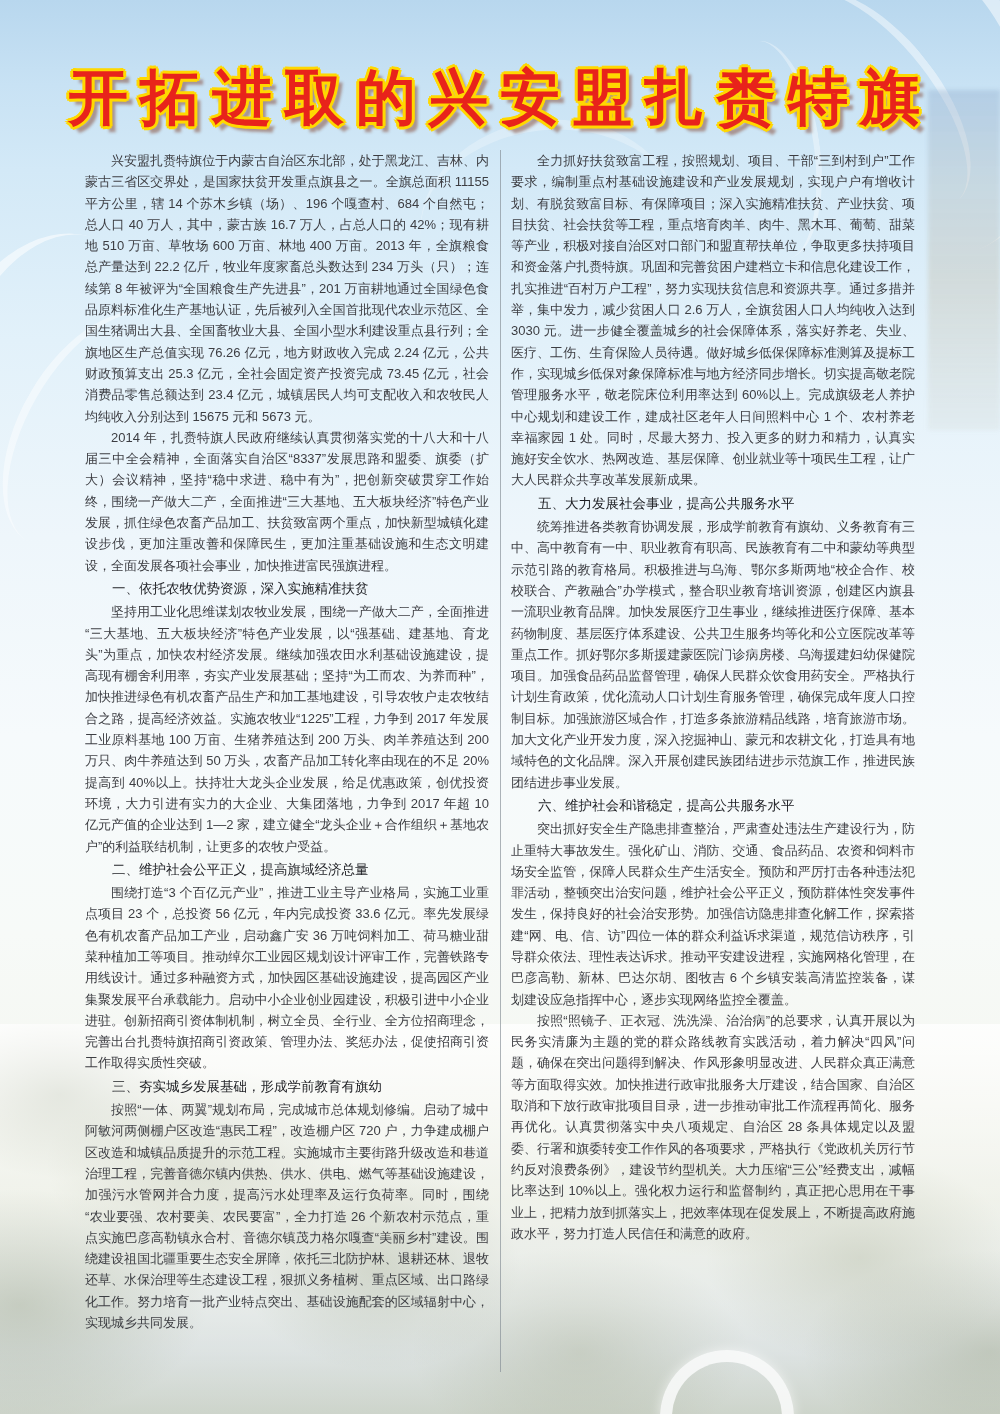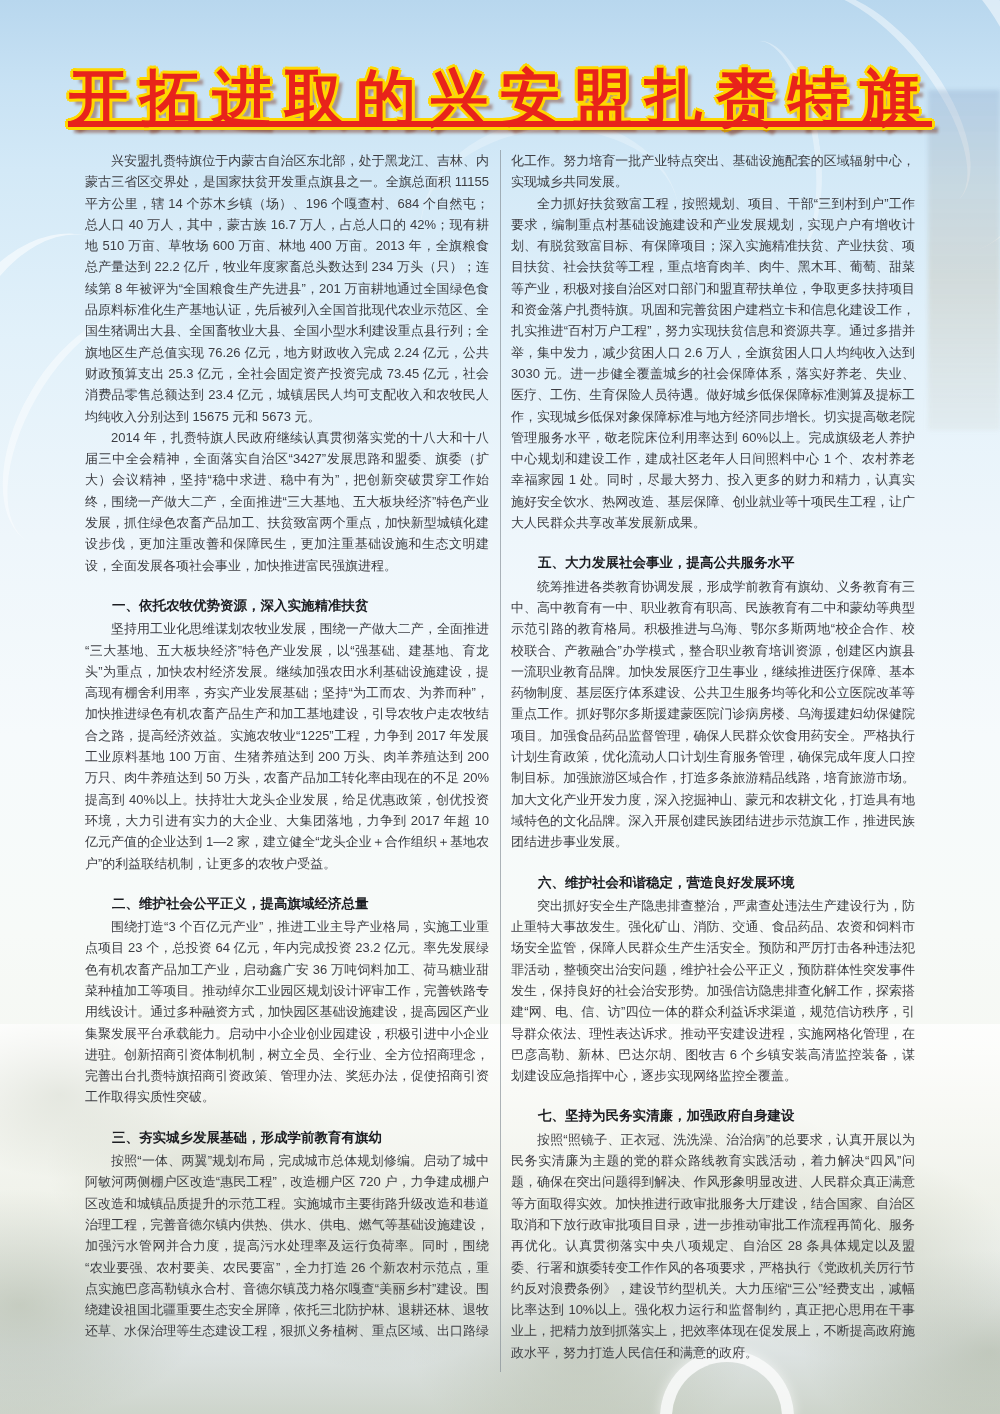--- a/index.html
+++ b/index.html
@@ -66,34 +66,33 @@
     text-align:center;
     font-size:60px;line-height:80px;font-weight:900;
     letter-spacing:12px;white-space:nowrap;
     color:#e8231b;
     text-shadow:
       -2px -2px 0 #ffd800, 2px -2px 0 #ffd800,
       -2px  2px 0 #ffd800, 2px  2px 0 #ffd800,
       -3px  0   0 #ffd800, 3px  0   0 #ffd800,
        0   -3px 0 #ffd800, 0    3px 0 #ffd800,
        6px  6px 3px rgba(122,46,20,.45);
-    text-decoration: underline;
   }
   
   .article{
     position:absolute;left:85px;top:150px;width:830px;height:1222px;
     column-count:2;column-gap:22px;column-fill:auto;
     column-rule:1px solid rgba(130,140,148,.65);
     font-size:13px;line-height:21.3px;color:#3c3d42;
     text-align:justify;text-justify:inter-ideograph;
   }
   .article p{margin:0;text-indent:2em;}
   .article h3{
-    margin:19px 0 2px 0;text-indent:2em;
-    font-size:13.5px;line-height:21.3px;font-weight:bold;color:#1c1d22;
+    margin:2px 0 2px 0;text-indent:2em;
+    font-size:13.5px;line-height:21.3px;font-weight:normal;color:#1c1d22;
   }
 </style>
 </head>
 <body>
 
 <div class="page">
 
   <div class="plant a"></div>
   <div class="plant b"></div>
   <div class="plant c"></div>
@@ -103,36 +102,35 @@
   <div class="photo-right"></div>
 
   <div class="photo-strip">
     <div class="bridge"></div>
   </div>
 
   <h1 class="title">开拓进取的兴安盟扎赉特旗</h1>
 
   <div class="article">
     <p>兴安盟扎赉特旗位于内蒙古自治区东北部，处于黑龙江、吉林、内蒙古三省区交界处，是国家扶贫开发重点旗县之一。全旗总面积 11155 平方公里，辖 14 个苏木乡镇（场）、196 个嘎查村、684 个自然屯；总人口 40 万人，其中，蒙古族 16.7 万人，占总人口的 42%；现有耕地 510 万亩、草牧场 600 万亩、林地 400 万亩。2013 年，全旗粮食总产量达到 22.2 亿斤，牧业年度家畜总头数达到 234 万头（只）；连续第 8 年被评为“全国粮食生产先进县”，201 万亩耕地通过全国绿色食品原料标准化生产基地认证，先后被列入全国首批现代农业示范区、全国生猪调出大县、全国畜牧业大县、全国小型水利建设重点县行列；全旗地区生产总值实现 76.26 亿元，地方财政收入完成 2.24 亿元，公共财政预算支出 25.3 亿元，全社会固定资产投资完成 73.45 亿元，社会消费品零售总额达到 23.4 亿元，城镇居民人均可支配收入和农牧民人均纯收入分别达到 15675 元和 5673 元。</p>
-    <p>2014 年，扎赉特旗人民政府继续认真贯彻落实党的十八大和十八届三中全会精神，全面落实自治区“3427”发展思路和盟委、旗委（扩大）会议精神，坚持“稳中求进、稳中有为”，把创新突破贯穿工作始终，围绕一产做大二产，全面推进“三大基地、五大板块经济”特色产业发展，抓住绿色农畜产品加工、扶贫致富两个重点，加快新型城镇化建设步伐，更加注重改善和保障民生，更加注重基础设施和生态文明建设，全面发展各项社会事业，加快推进富民强旗进程。</p>
+    <p>2014 年，扎赉特旗人民政府继续认真贯彻落实党的十八大和十八届三中全会精神，全面落实自治区“8337”发展思路和盟委、旗委（扩大）会议精神，坚持“稳中求进、稳中有为”，把创新突破贯穿工作始终，围绕一产做大二产，全面推进“三大基地、五大板块经济”特色产业发展，抓住绿色农畜产品加工、扶贫致富两个重点，加快新型城镇化建设步伐，更加注重改善和保障民生，更加注重基础设施和生态文明建设，全面发展各项社会事业，加快推进富民强旗进程。</p>
 
     <h3>一、依托农牧优势资源，深入实施精准扶贫</h3>
     <p>坚持用工业化思维谋划农牧业发展，围绕一产做大二产，全面推进“三大基地、五大板块经济”特色产业发展，以“强基础、建基地、育龙头”为重点，加快农村经济发展。继续加强农田水利基础设施建设，提高现有棚舍利用率，夯实产业发展基础；坚持“为工而农、为养而种”，加快推进绿色有机农畜产品生产和加工基地建设，引导农牧户走农牧结合之路，提高经济效益。实施农牧业“1225”工程，力争到 2017 年发展工业原料基地 100 万亩、生猪养殖达到 200 万头、肉羊养殖达到 200 万只、肉牛养殖达到 50 万头，农畜产品加工转化率由现在的不足 20%提高到 40%以上。扶持壮大龙头企业发展，给足优惠政策，创优投资环境，大力引进有实力的大企业、大集团落地，力争到 2017 年超 10 亿元产值的企业达到 1—2 家，建立健全“龙头企业＋合作组织＋基地农户”的利益联结机制，让更多的农牧户受益。</p>
 
     <h3>二、维护社会公平正义，提高旗域经济总量</h3>
-    <p>围绕打造“3 个百亿元产业”，推进工业主导产业格局，实施工业重点项目 23 个，总投资 64 亿元，年内完成投资 23.2 亿元。率先发展绿色有机农畜产品加工产业，启动鑫广安 36 万吨饲料加工、荷马糖业甜菜种植加工等项目。推动绰尔工业园区规划设计评审工作，完善铁路专用线设计。通过多种融资方式，加快园区基础设施建设，提高园区产业集聚发展平台承载能力。启动中小企业创业园建设，积极引进中小企业进驻。创新招商引资体制机制，树立全员、全行业、全方位招商理念，完善出台扎赉特旗招商引资政策、管理办法、奖惩办法，促使招商引资工作取得实质性突破。</p>
+    <p>围绕打造“3 个百亿元产业”，推进工业主导产业格局，实施工业重点项目 23 个，总投资 56 亿元，年内完成投资 33.6 亿元。率先发展绿色有机农畜产品加工产业，启动鑫广安 36 万吨饲料加工、荷马糖业甜菜种植加工等项目。推动绰尔工业园区规划设计评审工作，完善铁路专用线设计。通过多种融资方式，加快园区基础设施建设，提高园区产业集聚发展平台承载能力。启动中小企业创业园建设，积极引进中小企业进驻。创新招商引资体制机制，树立全员、全行业、全方位招商理念，完善出台扎赉特旗招商引资政策、管理办法、奖惩办法，促使招商引资工作取得实质性突破。</p>
 
     <h3>三、夯实城乡发展基础，形成学前教育有旗幼</h3>
     <p>按照“一体、两翼”规划布局，完成城市总体规划修编。启动了城中阿敏河两侧棚户区改造“惠民工程”，改造棚户区 720 户，力争建成棚户区改造和城镇品质提升的示范工程。实施城市主要街路升级改造和巷道治理工程，完善音德尔镇内供热、供水、供电、燃气等基础设施建设，加强污水管网并合力度，提高污水处理率及运行负荷率。同时，围绕“农业要强、农村要美、农民要富”，全力打造 26 个新农村示范点，重点实施巴彦高勒镇永合村、音德尔镇茂力格尔嘎查“美丽乡村”建设。围绕建设祖国北疆重要生态安全屏障，依托三北防护林、退耕还林、退牧还草、水保治理等生态建设工程，狠抓义务植树、重点区域、出口路绿化工作。努力培育一批产业特点突出、基础设施配套的区域辐射中心，实现城乡共同发展。</p>
 
     <p>全力抓好扶贫致富工程，按照规划、项目、干部“三到村到户”工作要求，编制重点村基础设施建设和产业发展规划，实现户户有增收计划、有脱贫致富目标、有保障项目；深入实施精准扶贫、产业扶贫、项目扶贫、社会扶贫等工程，重点培育肉羊、肉牛、黑木耳、葡萄、甜菜等产业，积极对接自治区对口部门和盟直帮扶单位，争取更多扶持项目和资金落户扎赉特旗。巩固和完善贫困户建档立卡和信息化建设工作，扎实推进“百村万户工程”，努力实现扶贫信息和资源共享。通过多措并举，集中发力，减少贫困人口 2.6 万人，全旗贫困人口人均纯收入达到 3030 元。进一步健全覆盖城乡的社会保障体系，落实好养老、失业、医疗、工伤、生育保险人员待遇。做好城乡低保保障标准测算及提标工作，实现城乡低保对象保障标准与地方经济同步增长。切实提高敬老院管理服务水平，敬老院床位利用率达到 60%以上。完成旗级老人养护中心规划和建设工作，建成社区老年人日间照料中心 1 个、农村养老幸福家园 1 处。同时，尽最大努力、投入更多的财力和精力，认真实施好安全饮水、热网改造、基层保障、创业就业等十项民生工程，让广大人民群众共享改革发展新成果。</p>
 
     <h3>五、大力发展社会事业，提高公共服务水平</h3>
     <p>统筹推进各类教育协调发展，形成学前教育有旗幼、义务教育有三中、高中教育有一中、职业教育有职高、民族教育有二中和蒙幼等典型示范引路的教育格局。积极推进与乌海、鄂尔多斯两地“校企合作、校校联合、产教融合”办学模式，整合职业教育培训资源，创建区内旗县一流职业教育品牌。加快发展医疗卫生事业，继续推进医疗保障、基本药物制度、基层医疗体系建设、公共卫生服务均等化和公立医院改革等重点工作。抓好鄂尔多斯援建蒙医院门诊病房楼、乌海援建妇幼保健院项目。加强食品药品监督管理，确保人民群众饮食用药安全。严格执行计划生育政策，优化流动人口计划生育服务管理，确保完成年度人口控制目标。加强旅游区域合作，打造多条旅游精品线路，培育旅游市场。加大文化产业开发力度，深入挖掘神山、蒙元和农耕文化，打造具有地域特色的文化品牌。深入开展创建民族团结进步示范旗工作，推进民族团结进步事业发展。</p>
 
-    <h3>六、维护社会和谐稳定，营造良好发展环境</h3>
+    <h3>六、维护社会和谐稳定，提高公共服务水平</h3>
     <p>突出抓好安全生产隐患排查整治，严肃查处违法生产建设行为，防止重特大事故发生。强化矿山、消防、交通、食品药品、农资和饲料市场安全监管，保障人民群众生产生活安全。预防和严厉打击各种违法犯罪活动，整顿突出治安问题，维护社会公平正义，预防群体性突发事件发生，保持良好的社会治安形势。加强信访隐患排查化解工作，探索搭建“网、电、信、访”四位一体的群众利益诉求渠道，规范信访秩序，引导群众依法、理性表达诉求。推动平安建设进程，实施网格化管理，在巴彦高勒、新林、巴达尔胡、图牧吉 6 个乡镇安装高清监控装备，谋划建设应急指挥中心，逐步实现网络监控全覆盖。</p>
 
-    <h3>七、坚持为民务实清廉，加强政府自身建设</h3>
     <p>按照“照镜子、正衣冠、洗洗澡、治治病”的总要求，认真开展以为民务实清廉为主题的党的群众路线教育实践活动，着力解决“四风”问题，确保在突出问题得到解决、作风形象明显改进、人民群众真正满意等方面取得实效。加快推进行政审批服务大厅建设，结合国家、自治区取消和下放行政审批项目目录，进一步推动审批工作流程再简化、服务再优化。认真贯彻落实中央八项规定、自治区 28 条具体规定以及盟委、行署和旗委转变工作作风的各项要求，严格执行《党政机关厉行节约反对浪费条例》，建设节约型机关。大力压缩“三公”经费支出，减幅比率达到 10%以上。强化权力运行和监督制约，真正把心思用在干事业上，把精力放到抓落实上，把效率体现在促发展上，不断提高政府施政水平，努力打造人民信任和满意的政府。</p>
   </div>
 
 </div>
 
 </body></html>

